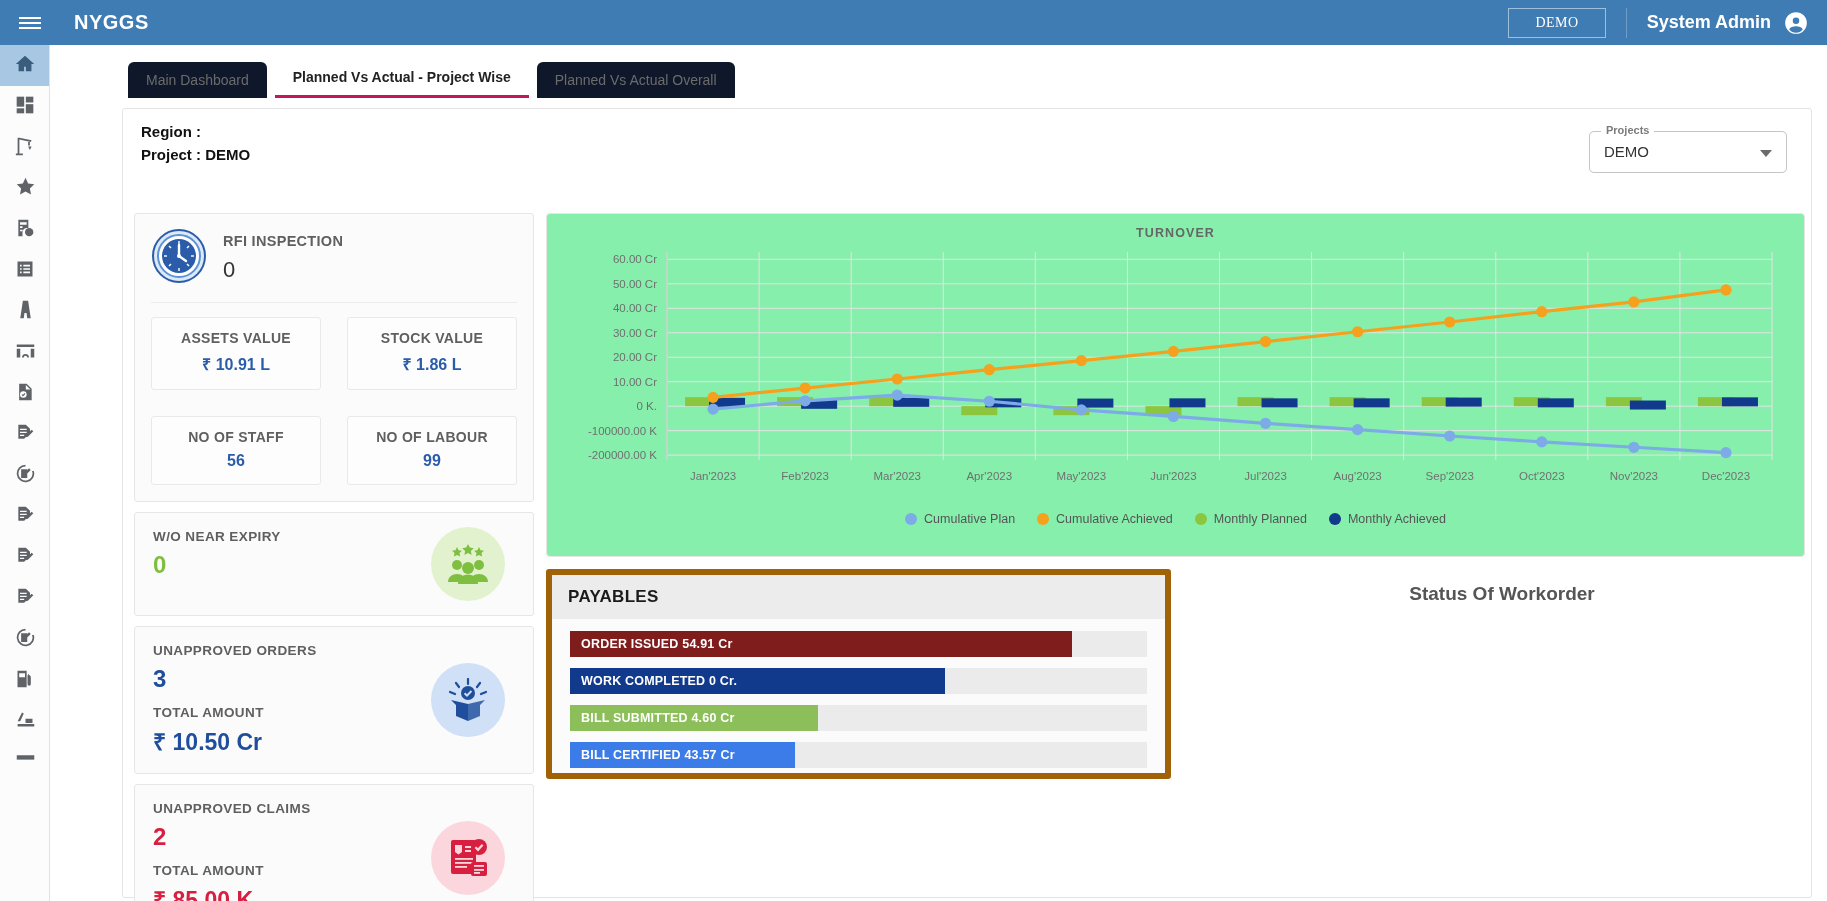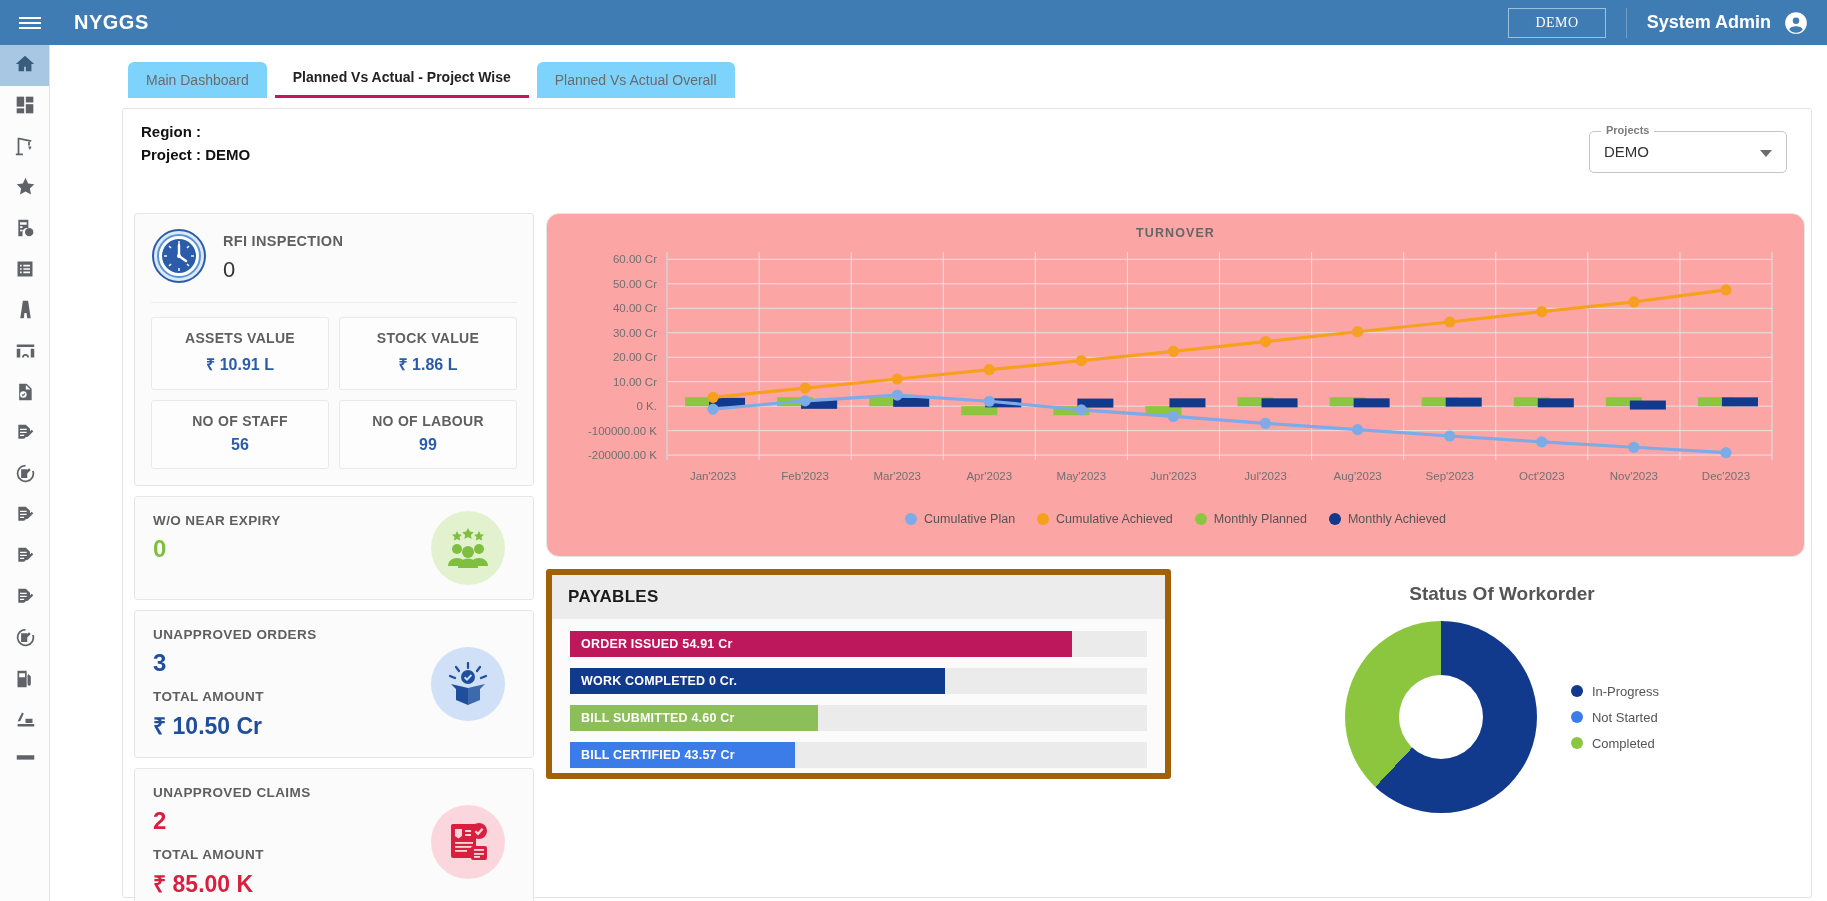--- a/index.html
+++ b/index.html
@@ -40,21 +40,21 @@
   .side-item svg { fill: #5f6368; }
   .side-item.active svg { fill: #3b5d7d; }
 
   
   .content {
     position: absolute; top: 45px; left: 50px; width: 1777px; height: 856px;
     background: #ffffff;
   }
   .tabs { display: flex; gap: 8px; padding: 14px 0 0 78px; align-items: flex-end; }
   .tab {
-    background: #7dd3fc; color: #6b6b6b; font-size: 14px;
+    background: #0f172a; color: #6b6b6b; font-size: 14px;
     padding: 10px 18px; border-radius: 6px 6px 0 0; cursor: pointer; white-space: nowrap;
   }
   .tab.active {
     background: #ffffff; color: #222; font-weight: bold;
     border-bottom: 3px solid #c2185b;
   }
   .panel {
     position: absolute; top: 63px; left: 72px; width: 1690px; height: 790px;
     background: #ffffff; border: 1px solid #e4e4e4; border-radius: 3px;
   }
@@ -78,21 +78,21 @@
   }
 
   
   .left-col { position: absolute; top: 104px; left: 11px; width: 400px; }
   .card { border: 1px solid #e6e6e6; background: #fbfbfb; border-radius: 3px; margin-bottom: 10px; }
 
   .rfi-card { padding: 14px 16px 16px 16px; }
   .rfi-top { display: flex; align-items: center; gap: 16px; padding-bottom: 14px; border-bottom: 1px solid #ececec; }
   .rfi-text .t { font-size: 14.5px; font-weight: bold; color: #5f5f5f; letter-spacing: .3px; }
   .rfi-text .v { font-size: 22px; color: #333; margin-top: 8px; }
-  .mini-grid { display: grid; grid-template-columns: 1fr 1fr; gap: 10px; margin-top: 14px; }
+  .mini-grid { display: grid; grid-template-columns: 1fr 1fr; gap: 26px; margin-top: 14px; }
   .mini {
     border: 1px solid #e9e9e9; background: #fdfdfd; border-radius: 3px;
     text-align: center; padding: 12px 4px 14px 4px;
   }
   .mini .mt { font-size: 14px; font-weight: bold; color: #5f5f5f; letter-spacing: .3px; }
   .mini .mv { font-size: 16px; font-weight: bold; color: #2a5caa; margin-top: 7px; }
 
   .stat-card { padding: 16px 18px; position: relative; min-height: 96px; }
   .stat-card .label { font-size: 13.5px; font-weight: bold; color: #5f5f5f; letter-spacing: .4px; }
   .stat-card .big { font-size: 24px; font-weight: bold; margin-top: 7px; }
@@ -102,21 +102,21 @@
     position: absolute; right: 28px; top: 50%; transform: translateY(-50%);
     width: 74px; height: 74px; border-radius: 50%;
     display: flex; align-items: center; justify-content: center;
   }
   .g-green { color: #7fbf3f; } .g-blue { color: #1f4e9c; } .g-red { color: #d81f3f; }
   .bg-green { background: #e2f2cf; } .bg-blue { background: #cfe0f7; } .bg-red { background: #fbd7dd; }
 
   
   .turnover {
     position: absolute; top: 104px; left: 423px; width: 1259px; height: 344px;
-    border: 1px solid #e6e6e6; background: #fca5a5; border-radius: 13px;
+    border: 1px solid #e6e6e6; background: #86efac; border-radius: 4px;
   }
   .chart-title {
     text-align: center; font-size: 12.5px; font-weight: bold; color: #666;
     letter-spacing: 1.1px; padding-top: 12px;
   }
   .plot-wrap { position: relative; width: 1259px; height: 270px; }
   .legend-row {
     display: flex; justify-content: center; gap: 22px; align-items: center;
     font-size: 12.5px; color: #555; margin-top: 2px;
   }
@@ -582,21 +582,21 @@
           <span class="legend-dot" style="background:#11398c"></span>
           <span>Monthly Achieved</span>
         </div>
       </div>
     </div>
 
     <div class="payables">
       <div class="payables-head">PAYABLES</div>
       <div class="bars">
         <div class="bar-track">
-          <div class="bar-fill" id="pay-fill-0" style="width: 87%; background: #be185d;">
+          <div class="bar-fill" id="pay-fill-0" style="width: 87%; background: #7f1d1d;">
               <span class="bar-label">ORDER ISSUED 54.91 Cr</span>
             </div>
         </div>
         <div class="bar-track">
           <div class="bar-fill" id="pay-fill-1" style="width: 65%; background: rgb(17, 57, 140);">
               <span class="bar-label">WORK COMPLETED 0 Cr.</span>
             </div>
         </div>
         <div class="bar-track">
           <div class="bar-fill" id="pay-fill-2" style="width: 43%; background: rgb(140, 191, 90);">
@@ -606,35 +606,16 @@
         <div class="bar-track">
           <div class="bar-fill" id="pay-fill-3" style="width: 39%; background: rgb(59, 124, 232);">
               <span class="bar-label">BILL CERTIFIED 43.57 Cr</span>
             </div>
         </div>
       </div>
     </div>
 
     <div class="workorder">
       <div class="wo-title">Status Of Workorder</div>
-      <div class="wo-body">
-        <div class="donut" id="wo-donut" style="background: conic-gradient(rgb(17, 57, 140) 0%, rgb(17, 57, 140) 62%, rgb(140, 198, 63) 62%, rgb(140, 198, 63) 100%); border-radius: 50%;">
-          <div class="hole"></div>
-        </div>
-        <div class="wo-legend">
-          <div class="li">
-            <span class="wo-dot" style="background:#11398c"></span>
-            <span>In-Progress</span>
-          </div>
-          <div class="li">
-            <span class="wo-dot" style="background:#3b7ce8"></span>
-            <span>Not Started</span>
-          </div>
-          <div class="li">
-            <span class="wo-dot" style="background:#8cc63f"></span>
-            <span>Completed</span>
-          </div>
-        </div>
-      </div>
     </div>
 
   </div>
 </div>
 
 </body></html>

